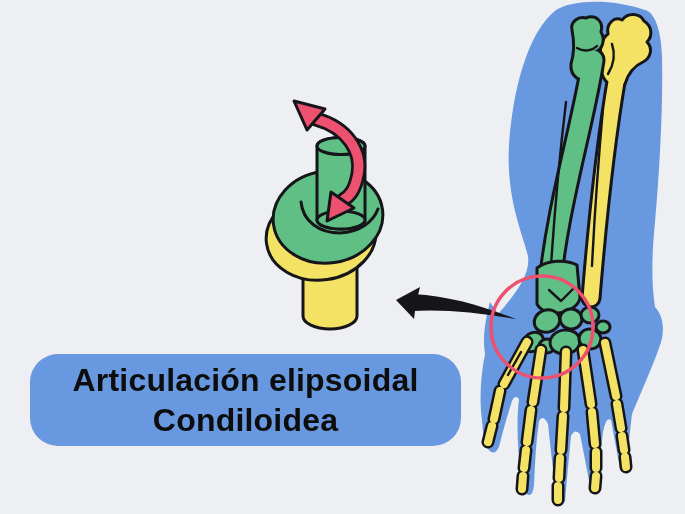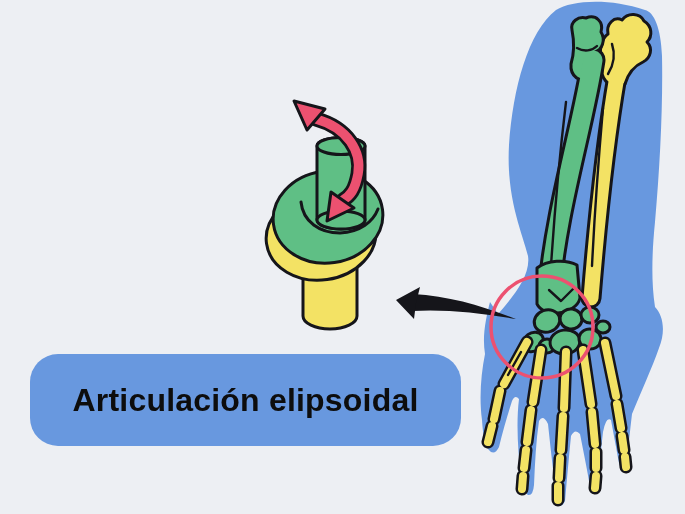--- a/index.html
+++ b/index.html
@@ -156,14 +156,15 @@
 
       <path class="arc-ink" d="M316,119 C348,128 362,152 358,174 C355,190 350,196 343,200"></path>
       <path class="arc-pink" d="M316,119 C348,128 362,152 358,174 C355,190 350,196 343,200"></path>
       <polygon class="op" points="294,101 325,109 307,130"></polygon>
       <polygon class="op" points="327,221 354,208 331,192"></polygon>
     </g>
   </svg>
 
   <div class="caption">
     <div>Articulación elipsoidal</div>
+    <div>Condiloidea</div>
   </div>
 </div>
 
 </body></html>

